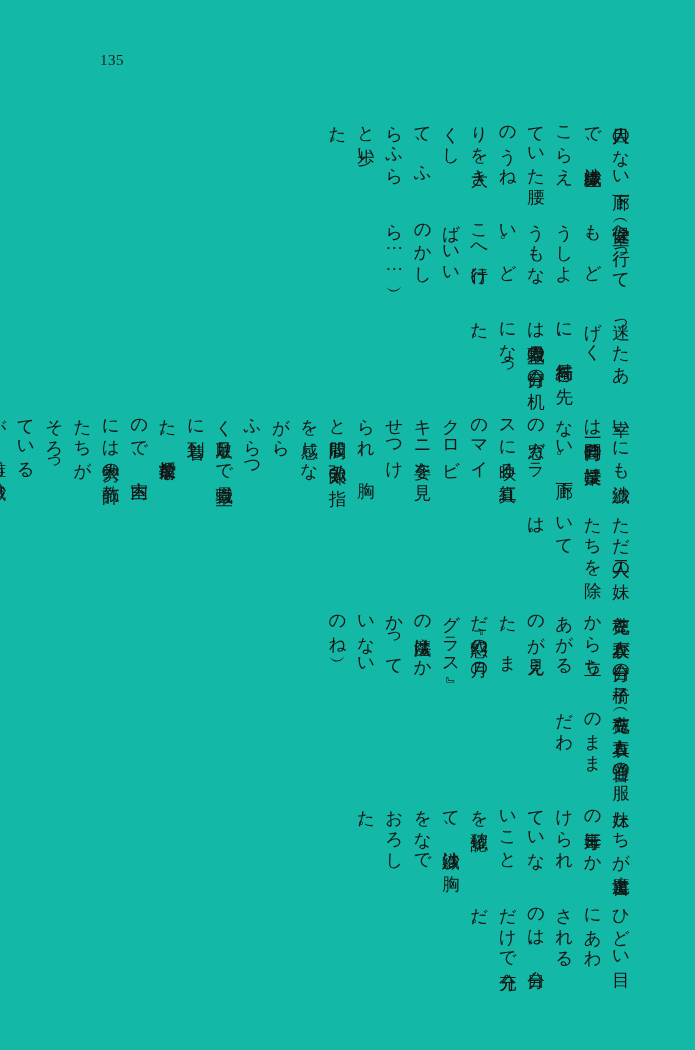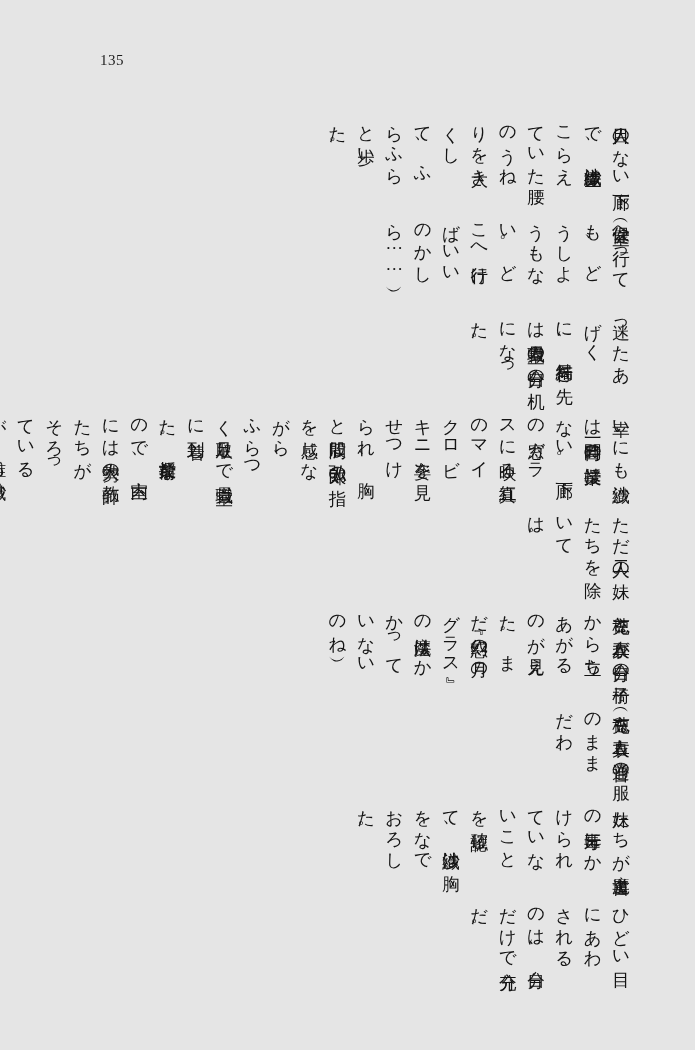--- a/index.html
+++ b/index.html
@@ -15,21 +15,21 @@
     font-family: "Liberation Serif", "DejaVu Serif", serif;
     color: #1a1a1a;
   }
 
   #page {
     position: absolute;
     left: 0;
     top: 0;
     width: 695px;
     height: 1050px;
-    background: #e5e5e5;
+    background: #14b8a6;
   }
 
   
   #page-number {
     position: absolute;
     left: 100px;
     top: 52px;
     font-size: 15px;
     letter-spacing: 0.5px;
     font-family: "Liberation Serif", "DejaVu Serif", serif;

